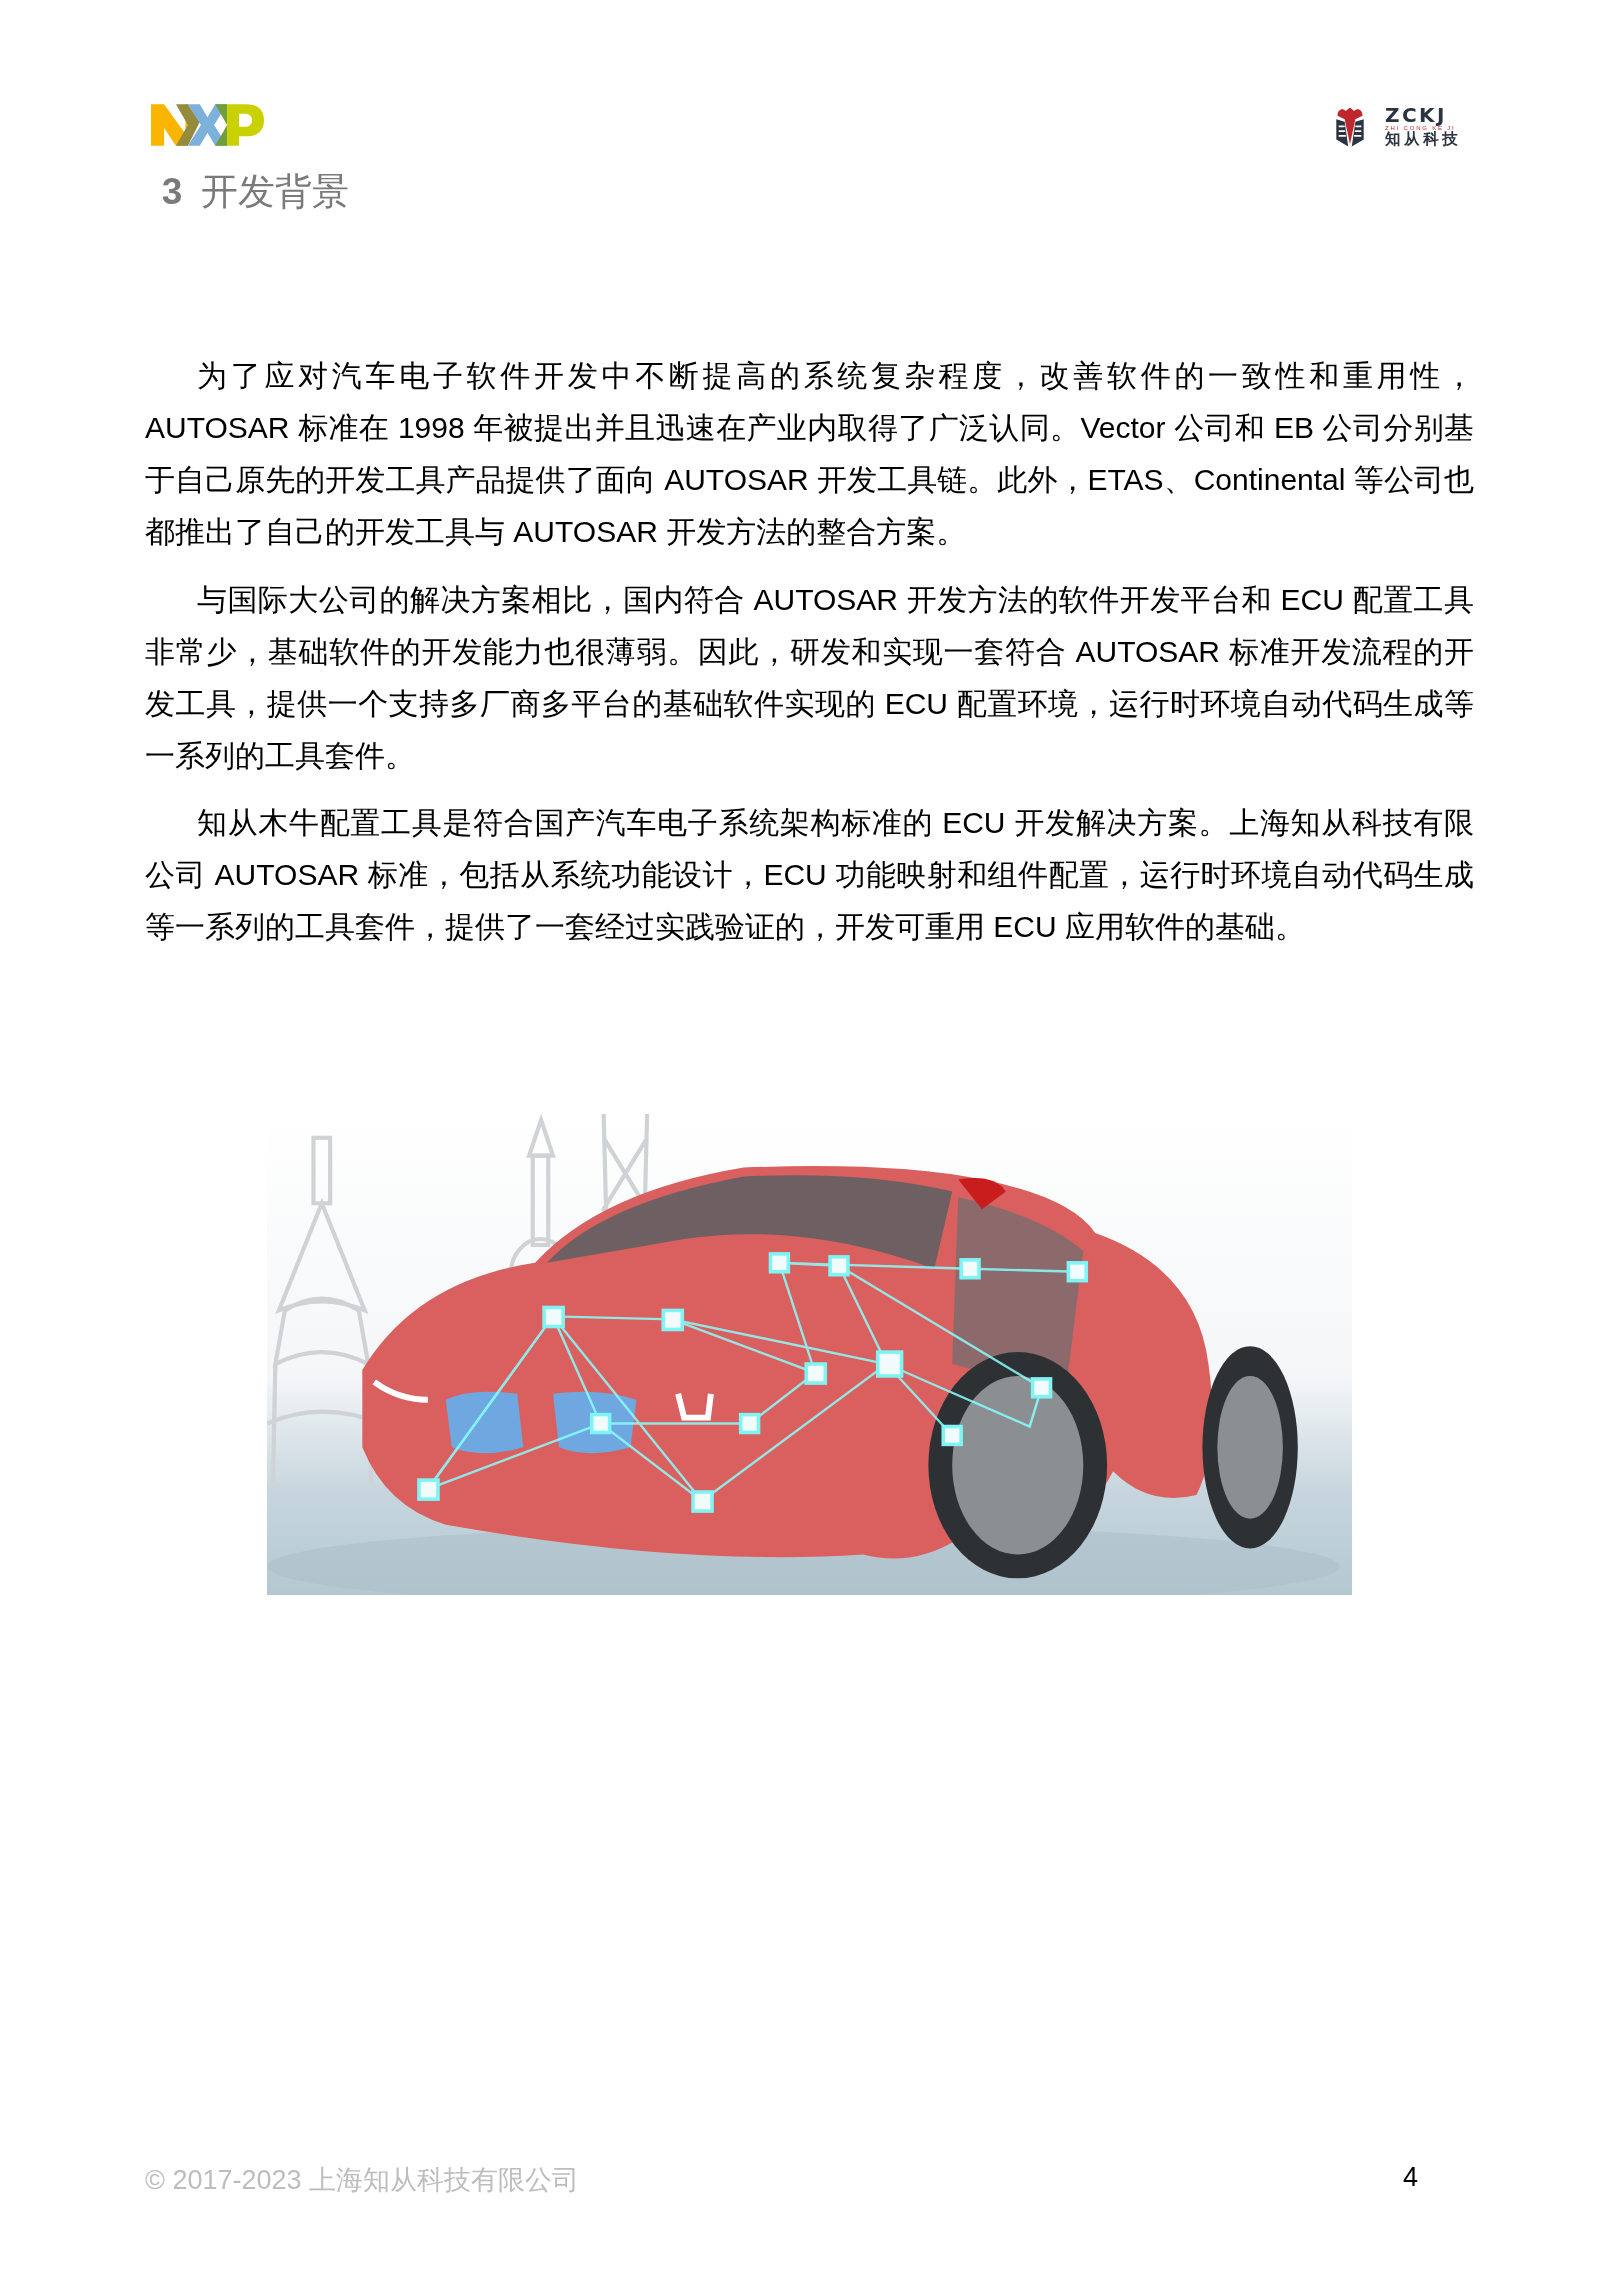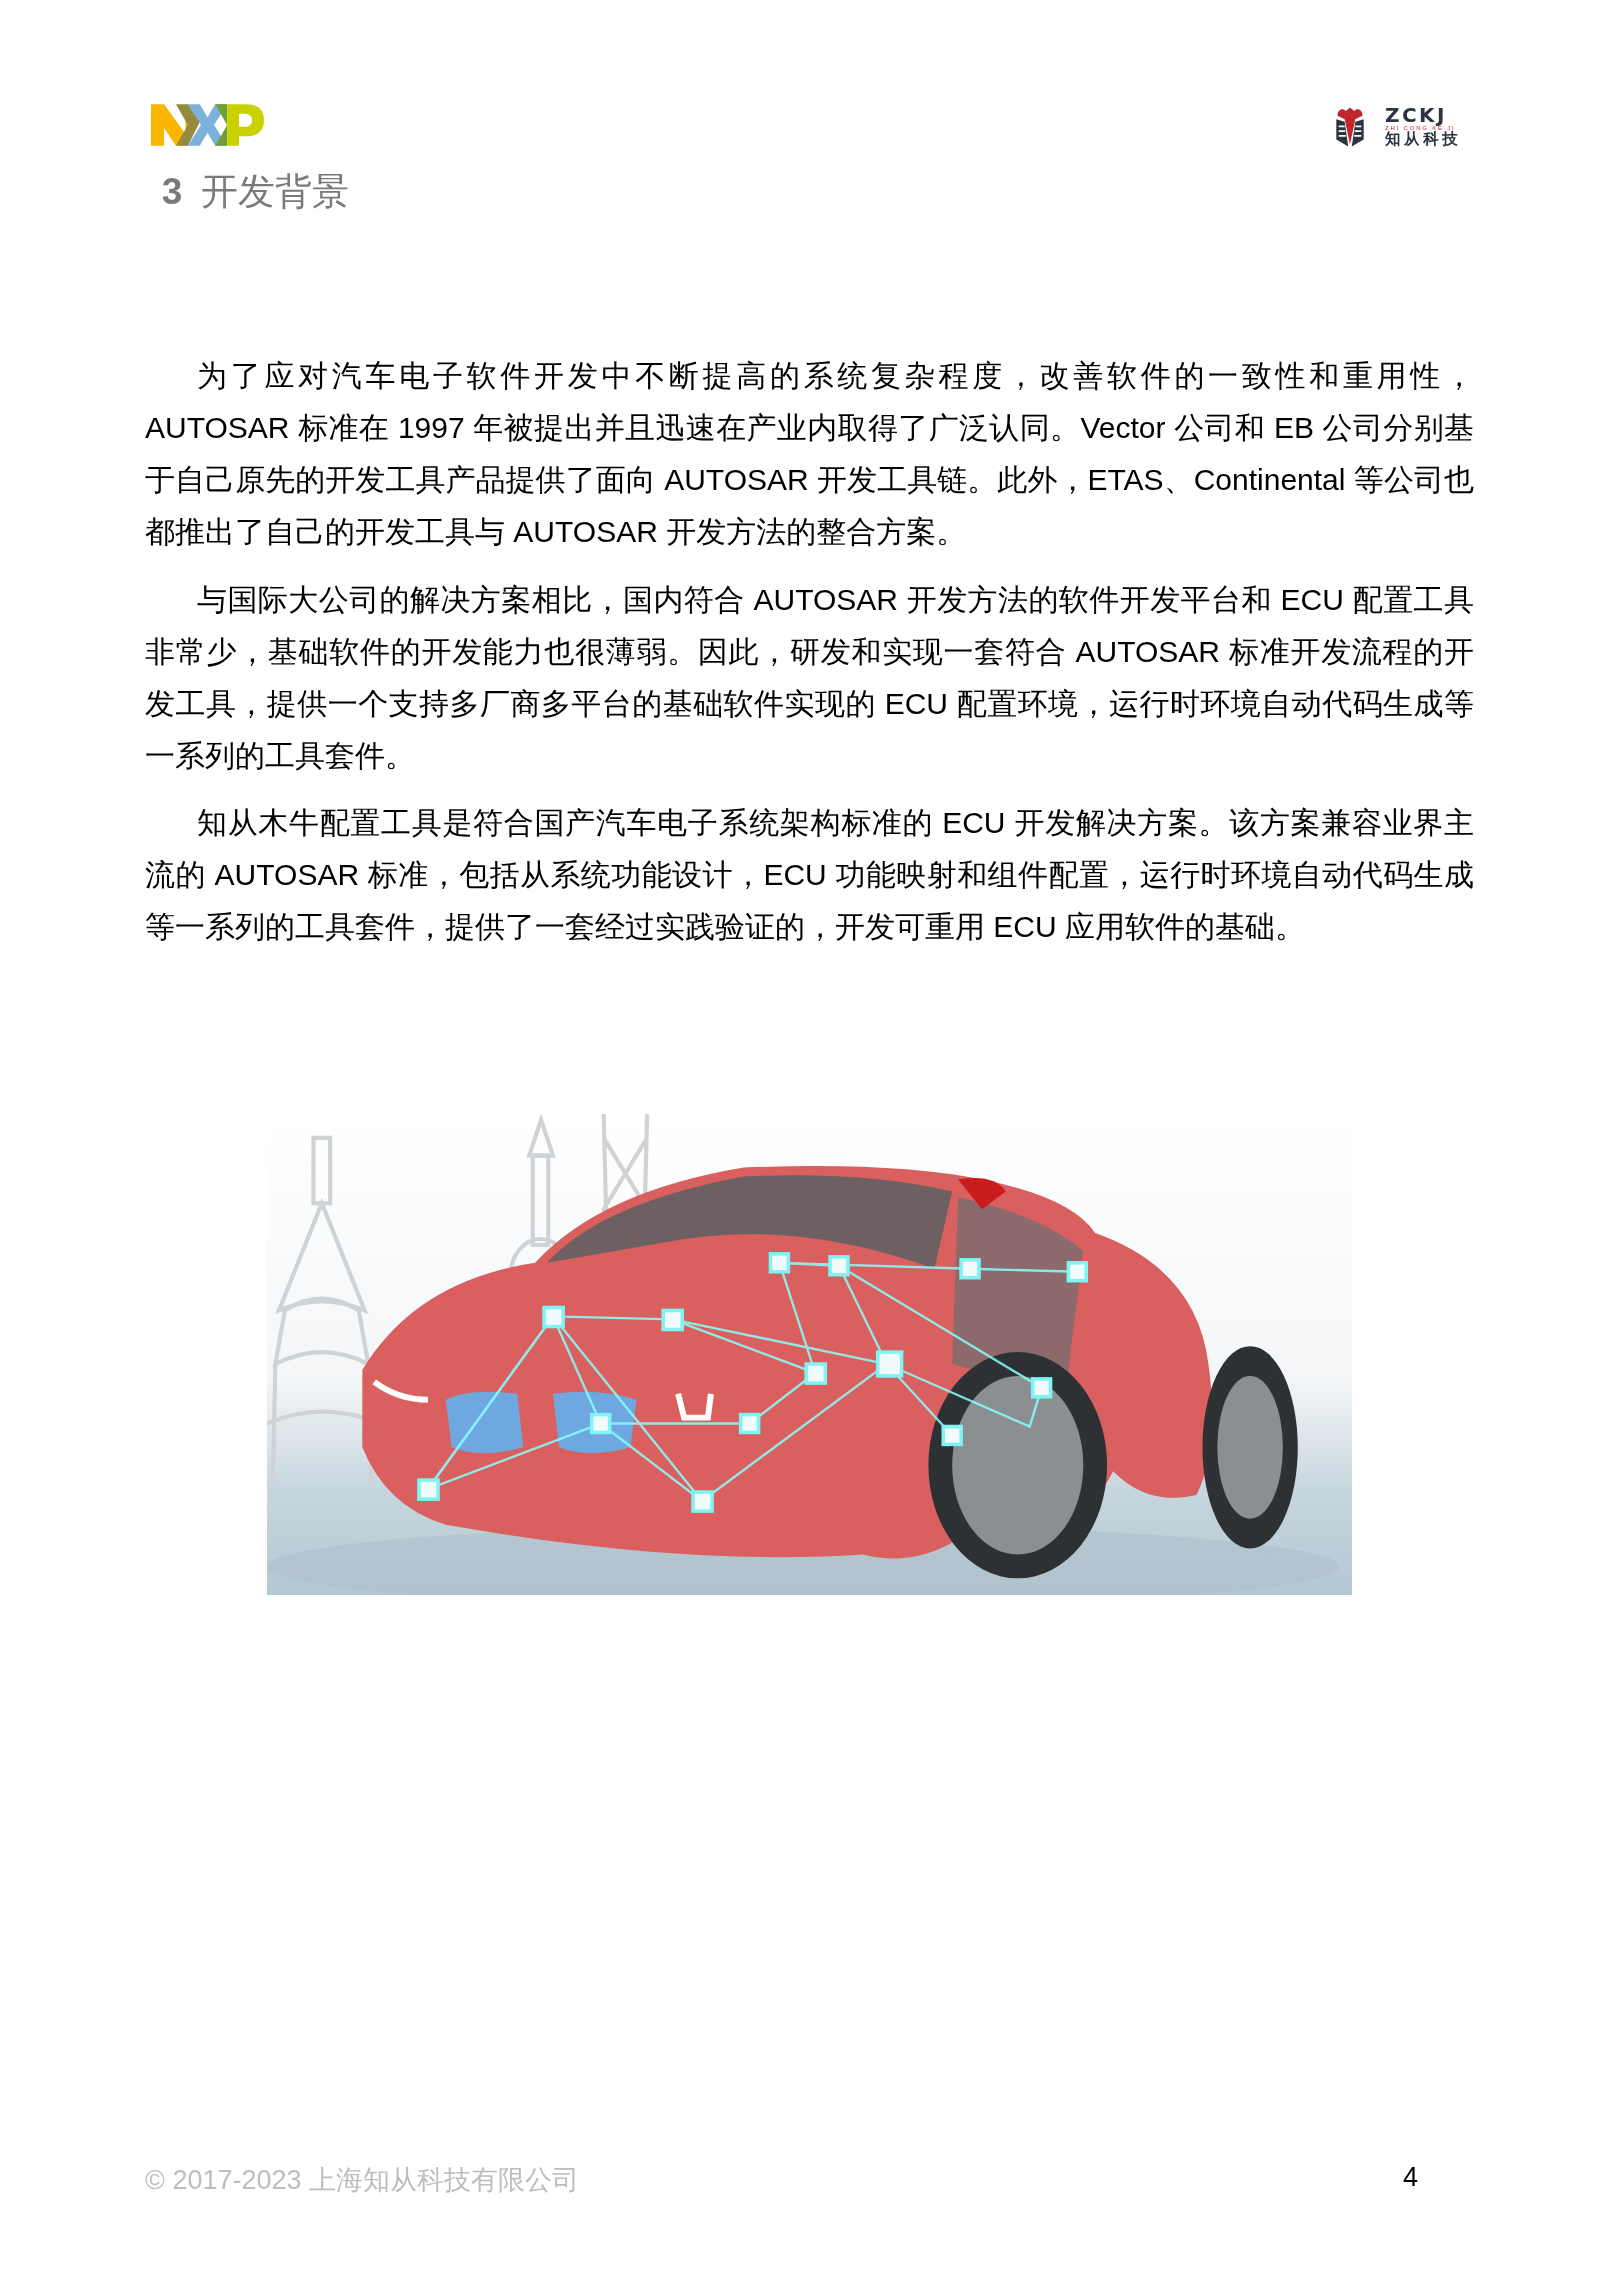--- a/index.html
+++ b/index.html
@@ -46,23 +46,23 @@
     <div class="zckj-sub">ZHI CONG KE JI</div>
     <div class="zckj-cn">知从科技</div>
   </div>
 </div>
 
 <div class="heading">
   <span class="num">3</span><span>开发背景</span>
 </div>
 
 <div class="body-text">
-  <p class="para">为了应对汽车电子软件开发中不断提高的系统复杂程度，改善软件的一致性和重用性，AUTOSAR 标准在 1997 年被提出并且迅速在产业内取得了广泛认同。Vector 公司和 EB 公司分别基于自己原先的开发工具产品提供了面向 AUTOSAR 开发工具链。此外，ETAS、Continental 等公司也都推出了自己的开发工具与 AUTOSAR 开发方法的整合方案。</p>
+  <p class="para">为了应对汽车电子软件开发中不断提高的系统复杂程度，改善软件的一致性和重用性，AUTOSAR 标准在 1998 年被提出并且迅速在产业内取得了广泛认同。Vector 公司和 EB 公司分别基于自己原先的开发工具产品提供了面向 AUTOSAR 开发工具链。此外，ETAS、Continental 等公司也都推出了自己的开发工具与 AUTOSAR 开发方法的整合方案。</p>
   <p class="para">与国际大公司的解决方案相比，国内符合 AUTOSAR 开发方法的软件开发平台和 ECU 配置工具非常少，基础软件的开发能力也很薄弱。因此，研发和实现一套符合 AUTOSAR 标准开发流程的开发工具，提供一个支持多厂商多平台的基础软件实现的 ECU 配置环境，运行时环境自动代码生成等一系列的工具套件。</p>
-  <p class="para">知从木牛配置工具是符合国产汽车电子系统架构标准的 ECU 开发解决方案。该方案兼容业界主流的 AUTOSAR 标准，包括从系统功能设计，ECU 功能映射和组件配置，运行时环境自动代码生成等一系列的工具套件，提供了一套经过实践验证的，开发可重用 ECU 应用软件的基础。</p>
+  <p class="para">知从木牛配置工具是符合国产汽车电子系统架构标准的 ECU 开发解决方案。上海知从科技有限公司 AUTOSAR 标准，包括从系统功能设计，ECU 功能映射和组件配置，运行时环境自动代码生成等一系列的工具套件，提供了一套经过实践验证的，开发可重用 ECU 应用软件的基础。</p>
 </div>
 
 <div class="figure">
   <svg viewBox="0 0 1821 808" preserveAspectRatio="none">
 
     <g fill="none" stroke="#cfd3d6" stroke-width="7">
       <rect x="78" y="40" width="28" height="110"></rect>
       <path d="M92,150 L20,330 Q92,300 164,330 Z"></path>
       <path d="M30,330 Q92,290 154,330 L170,420 Q92,380 14,420 Z"></path>
       <path d="M14,420 L10,620 M170,420 L175,620"></path>

